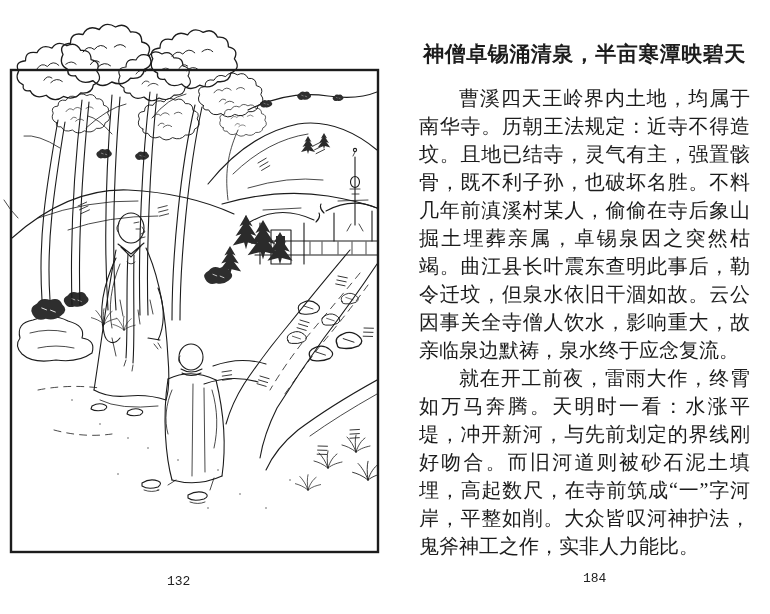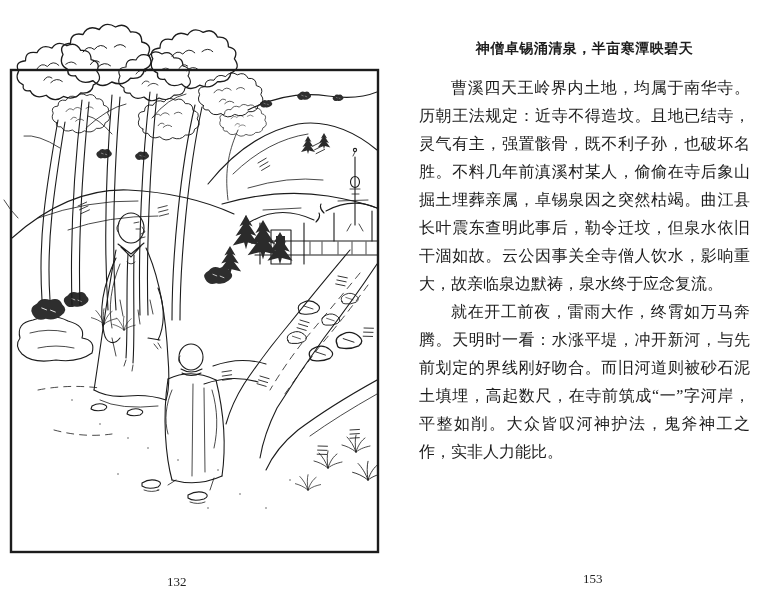--- a/index.html
+++ b/index.html
@@ -7,29 +7,29 @@
     width:770px;height:614px;position:relative;overflow:hidden;
     background:#ffffff;color:#1c1c1c;
     font-family:"Liberation Serif","DejaVu Serif",serif;
   }
   .spread{position:absolute;inset:0;}
   
   .illustration{position:absolute;left:8px;top:38px;width:380px;height:530px;}
   
   .text-col{position:absolute;left:419px;top:40px;width:331px;}
   .chapter-title{
-    font-size:14px;font-weight:bold;text-align:center;
+    font-size:21px;font-weight:bold;text-align:center;
     margin:0 0 16px 0;letter-spacing:0.5px;white-space:nowrap;
   }
   .body-text p{
-    font-size:16px;line-height:28px;margin:0;
+    font-size:20px;line-height:28px;margin:0;
     text-align:justify;text-indent:2em;
   }
   .pagenum{position:absolute;font-size:13px;color:#222;
-    font-family:Liberation Serif, serif;}
+    font-family:Liberation Mono, monospace;}
   .pagenum-left{left:167px;top:574px;}
   .pagenum-right{left:583px;top:571px;}
   svg .ink{stroke:#1c1c1c;fill:none;stroke-width:1.1;stroke-linecap:round;stroke-linejoin:round;}
   svg .thin{stroke-width:0.8;}
   svg .dash{stroke-dasharray:7 6;}
 </style>
 </head>
 <body>
 
 <div class="spread">
@@ -224,14 +224,14 @@
 
   <div class="text-col">
     <h1 class="chapter-title">神僧卓锡涌清泉，半亩寒潭映碧天</h1>
     <div class="body-text">
       <p>曹溪四天王岭界内土地，均属于南华寺。历朝王法规定：近寺不得造坟。且地已结寺，灵气有主，强置骸骨，既不利子孙，也破坏名胜。不料几年前滇溪村某人，偷偷在寺后象山掘土埋葬亲属，卓锡泉因之突然枯竭。曲江县长叶震东查明此事后，勒令迁坟，但泉水依旧干涸如故。云公因事关全寺僧人饮水，影响重大，故亲临泉边默祷，泉水终于应念复流。</p>
       <p>就在开工前夜，雷雨大作，终霄如万马奔腾。天明时一看：水涨平堤，冲开新河，与先前划定的界线刚好吻合。而旧河道则被砂石泥土填埋，高起数尺，在寺前筑成“一”字河岸，平整如削。大众皆叹河神护法，鬼斧神工之作，实非人力能比。</p>
     </div>
   </div>
 
   <div class="pagenum pagenum-left">132</div>
-  <div class="pagenum pagenum-right">153</div>
+  <div class="pagenum pagenum-right">184</div>
 </div>
 
 </body></html>

